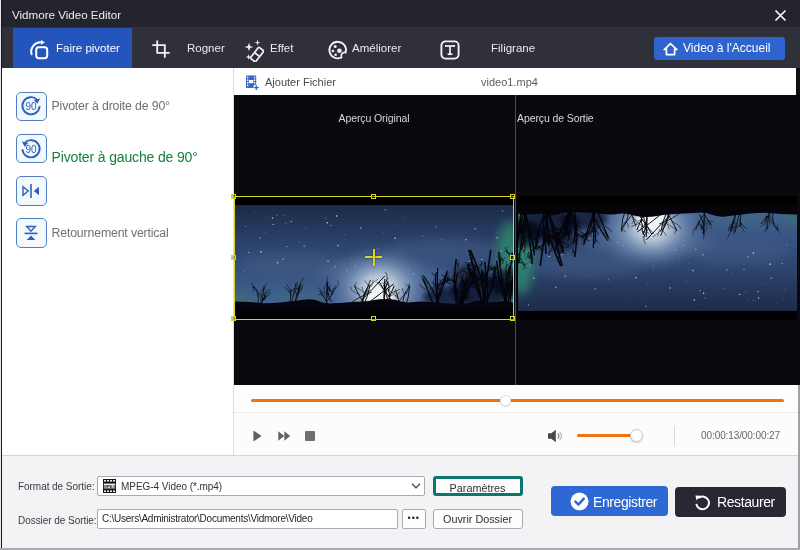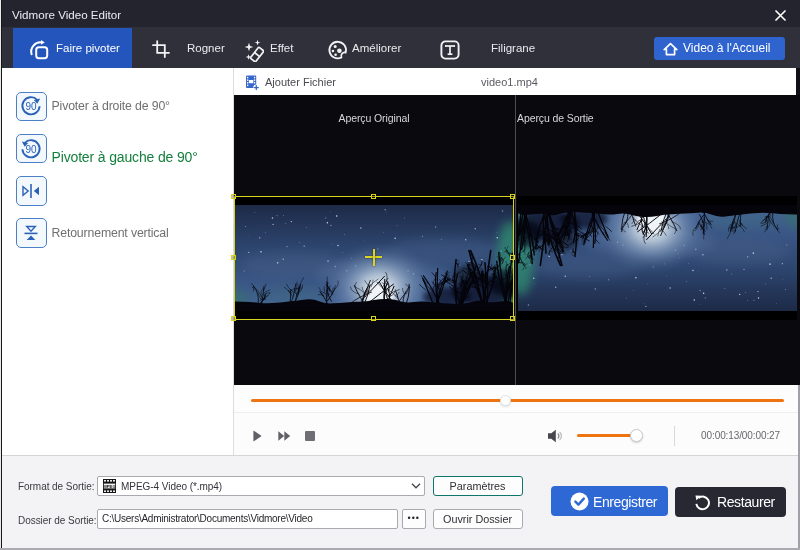--- a/index.html
+++ b/index.html
@@ -1075,21 +1075,21 @@
         <rect x="0.8" y="4.6" width="11.4" height="4.8" fill="#f2f2f2"></rect>
         <text x="6.5" y="8.6" font-family="Liberation Sans" font-size="4.2" font-weight="bold" fill="#111" text-anchor="middle">MPEG</text>
       </svg>
     </div>
 <div style="position:absolute;left:121px;top:480.5px;font-size:10px;color:#33333a;letter-spacing:-0.05px;">MPEG-4 Video (*.mp4)</div>
 <div style="position:absolute;left:411px;top:482.5px;">
       <svg width="10" height="6" viewBox="0 0 10 6">
         <path d="M1,0.8 L5,4.8 L9,0.8" fill="none" stroke="#4a4a50" stroke-width="1.4"></path>
       </svg>
     </div>
-<div style="position:absolute;left:432.5px;top:475.5px;width:90px;height:20px;background:#fdfdfd;border:1px solid #0f766e;border-radius:3px;font-size:10.8px;color:#2e2e34;text-align:center;line-height:18px;">Paramètres</div>
+<div style="position:absolute;left:432.5px;top:475.5px;width:90px;height:20px;background:#fdfdfd;border:3px solid #0f766e;border-radius:3px;font-size:10.8px;color:#2e2e34;text-align:center;line-height:18px;">Paramètres</div>
 <div style="position:absolute;left:18px;top:514.5px;font-size:10px;color:#3b3b40;letter-spacing:-0.05px;">Dossier de Sortie:</div>
 <div style="position:absolute;left:97px;top:509px;width:301px;height:20px;background:#fff;border:1px solid #a9a9af;border-radius:2px;"></div>
 <div style="position:absolute;left:102px;top:513px;font-size:10px;color:#26262c;letter-spacing:-0.25px;">C:\Users\Administrator\Documents\Vidmore\Video</div>
 <div style="position:absolute;left:402px;top:509px;width:23.5px;height:20px;background:#fdfdfd;border:1px solid #a9a9af;border-radius:2px;text-align:center;font-size:9px;color:#26262c;line-height:16px;letter-spacing:1px;">•••</div>
 <div style="position:absolute;left:432.5px;top:509px;width:90px;height:20px;background:#fdfdfd;border:1px solid #a9a9af;border-radius:3px;font-size:10.8px;color:#2e2e34;text-align:center;line-height:18px;">Ouvrir Dossier</div>
 <div style="position:absolute;left:551px;top:486px;width:117px;height:30px;background:#2e68d5;border-radius:4px;"></div>
 <div style="position:absolute;left:570px;top:491.5px;">
       <svg width="19" height="19" viewBox="0 0 19 19">
         <circle cx="9.5" cy="9.5" r="9" fill="#fff"></circle>
         <path d="M5.4,9.6 L8.4,12.6 L13.8,6.6" fill="none" stroke="#2e68d5" stroke-width="2.4" stroke-linecap="round" stroke-linejoin="round"></path>

